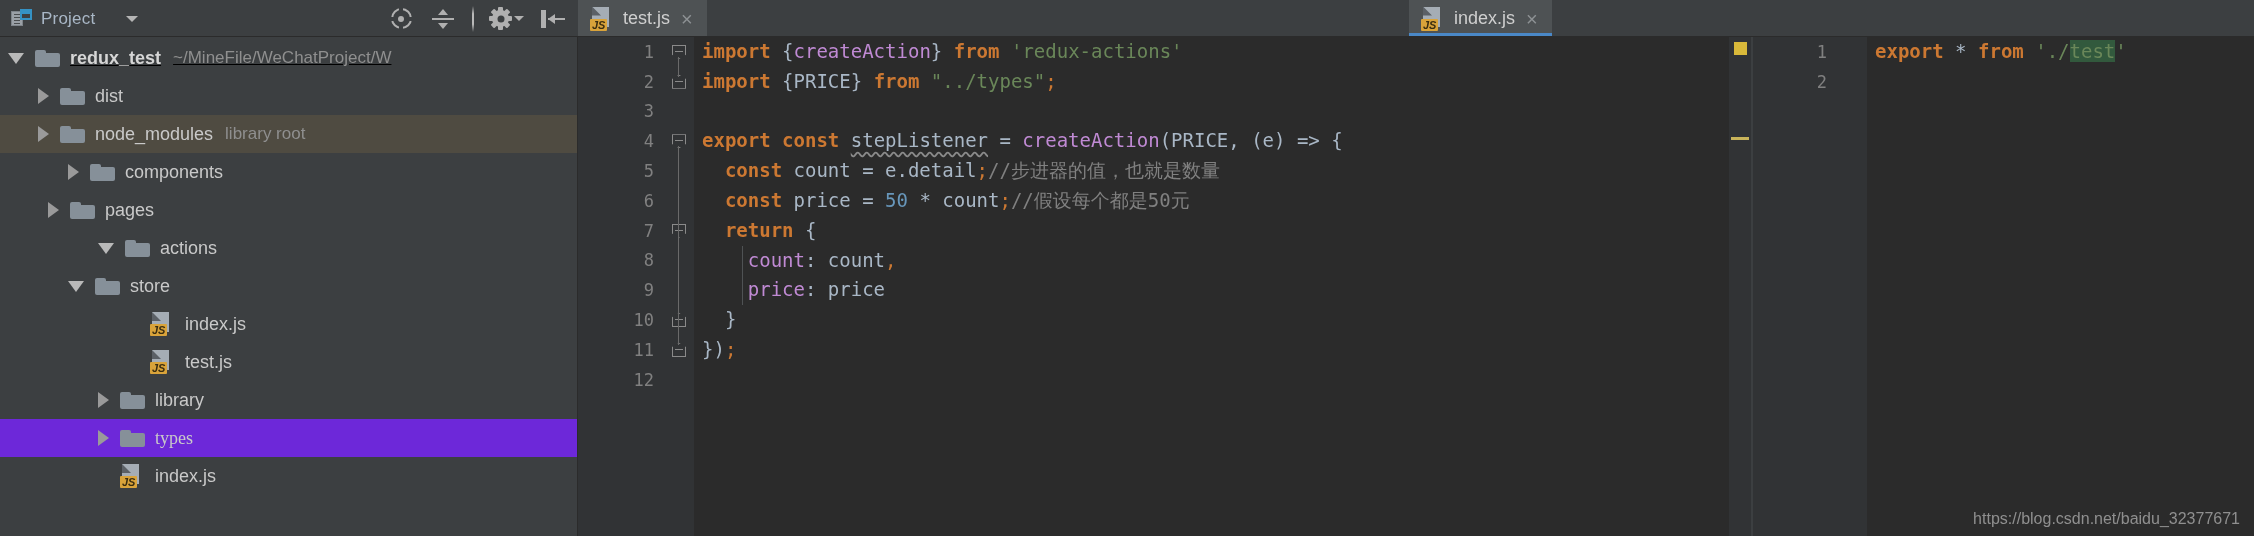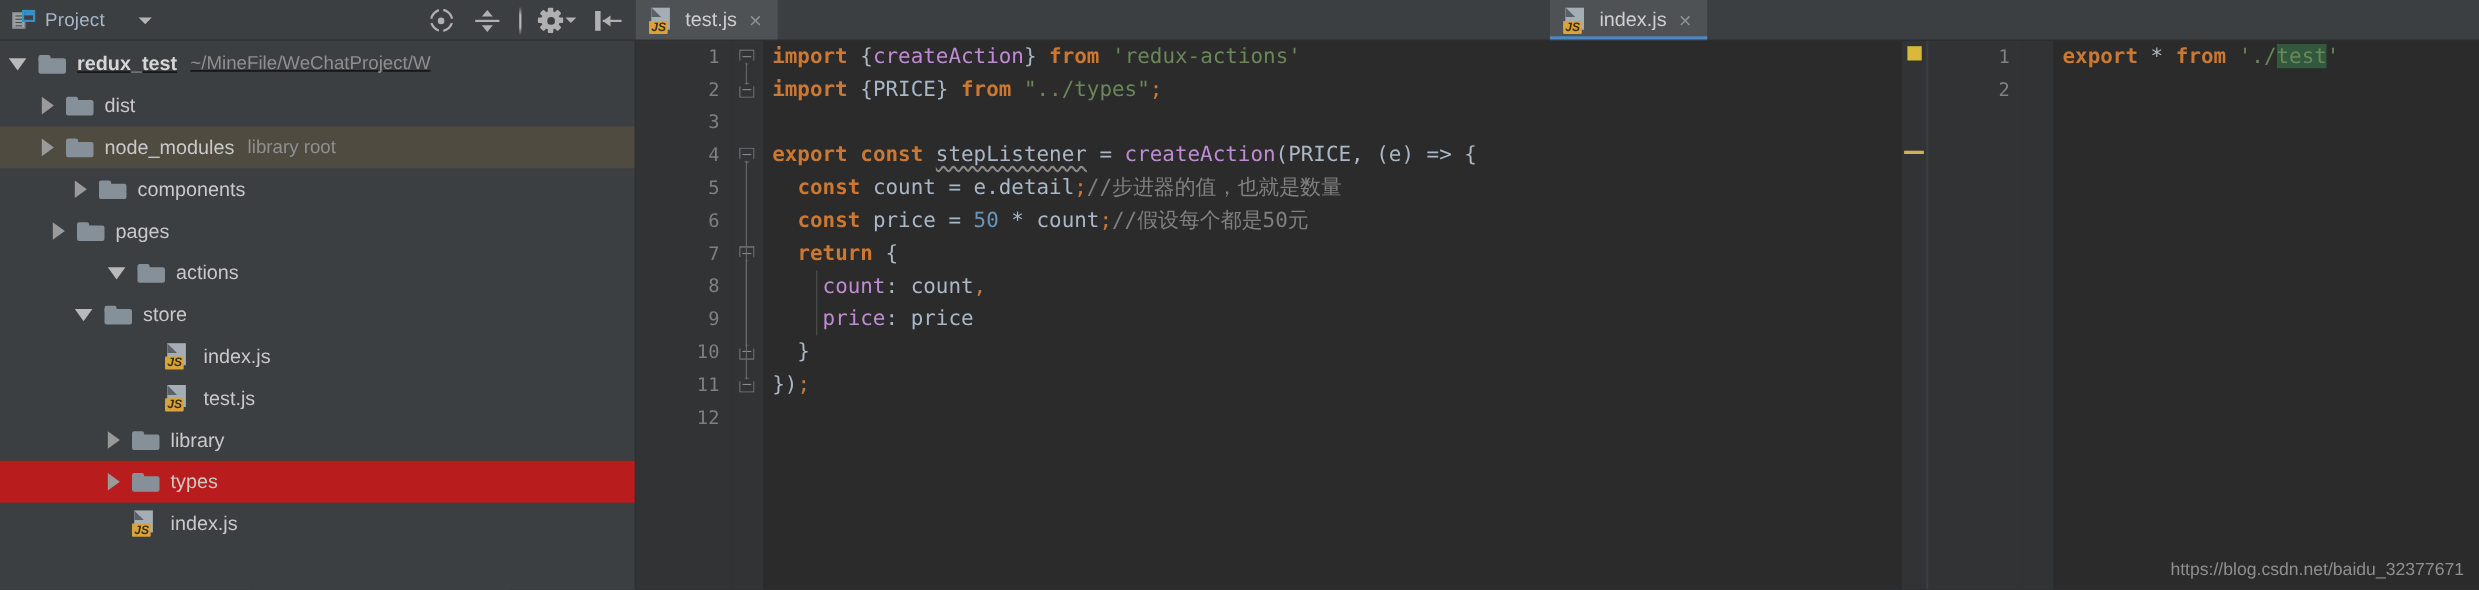--- a/index.html
+++ b/index.html
@@ -53,21 +53,21 @@
 
   .ico-hide { width:26px; height:20px; position:relative; }
   .ico-hide .barl{ position:absolute; left:0; top:1px; width:5px; height:18px; background:#b0b0b0;}
   .ico-hide .arrow{ position:absolute; left:7px; top:50%; width:17px; height:2px; background:#b0b0b0; margin-top:-1px;}
   .ico-hide .arrow:before{ content:""; position:absolute; left:0; top:-4px; width:0;height:0; border-top:5px solid transparent; border-bottom:5px solid transparent; border-right:7px solid #b0b0b0;}
 
   
   .tree { flex:1; overflow:hidden; background:#3c3f41; padding-top:2px; position:relative; }
   .tree:after{ content:""; position:absolute; right:0; top:0; bottom:0; width:1px; background:#2b2b2b; }
   .row { height:38px; display:flex; align-items:center; white-space:nowrap; position:relative; padding-right:4px; }
-  .row.sel { background:#b91c1c; }
+  .row.sel { background:#6d28d9;font-family:Liberation Serif, serif; }
   .row.excluded { background:#4f4b41; }
   .arrow-r { width:0;height:0; border-top:8px solid transparent; border-bottom:8px solid transparent; border-left:11px solid #9a9a9a; flex:none; }
   .arrow-d { width:0;height:0; border-left:8px solid transparent; border-right:8px solid transparent; border-top:11px solid #b9b9b9; flex:none; }
   .arrow-sp { width:11px; height:16px; flex:none; }
   .folder { width:26px; height:20px; position:relative; flex:none; margin:0 9px 0 11px; }
   .folder:before{ content:""; position:absolute; left:0; top:2px; width:11px; height:5px; background:#869099; border-radius:2px 2px 0 0;}
   .folder:after{ content:""; position:absolute; left:0; top:5px; width:25px; height:14px; background:#869099; border-radius:1px 2px 2px 2px;}
   .jsfile { width:26px; height:24px; position:relative; flex:none; margin:0 9px 0 11px; }
   .jsfile .pg{ position:absolute; left:2px; top:0px; width:17px; height:20px; background:#a5adb5; }
   .jsfile .fold{ position:absolute; left:2px; top:0; width:9px; height:9px; background:#5b6066; clip-path:polygon(0 0,100% 100%,0 100%); }

